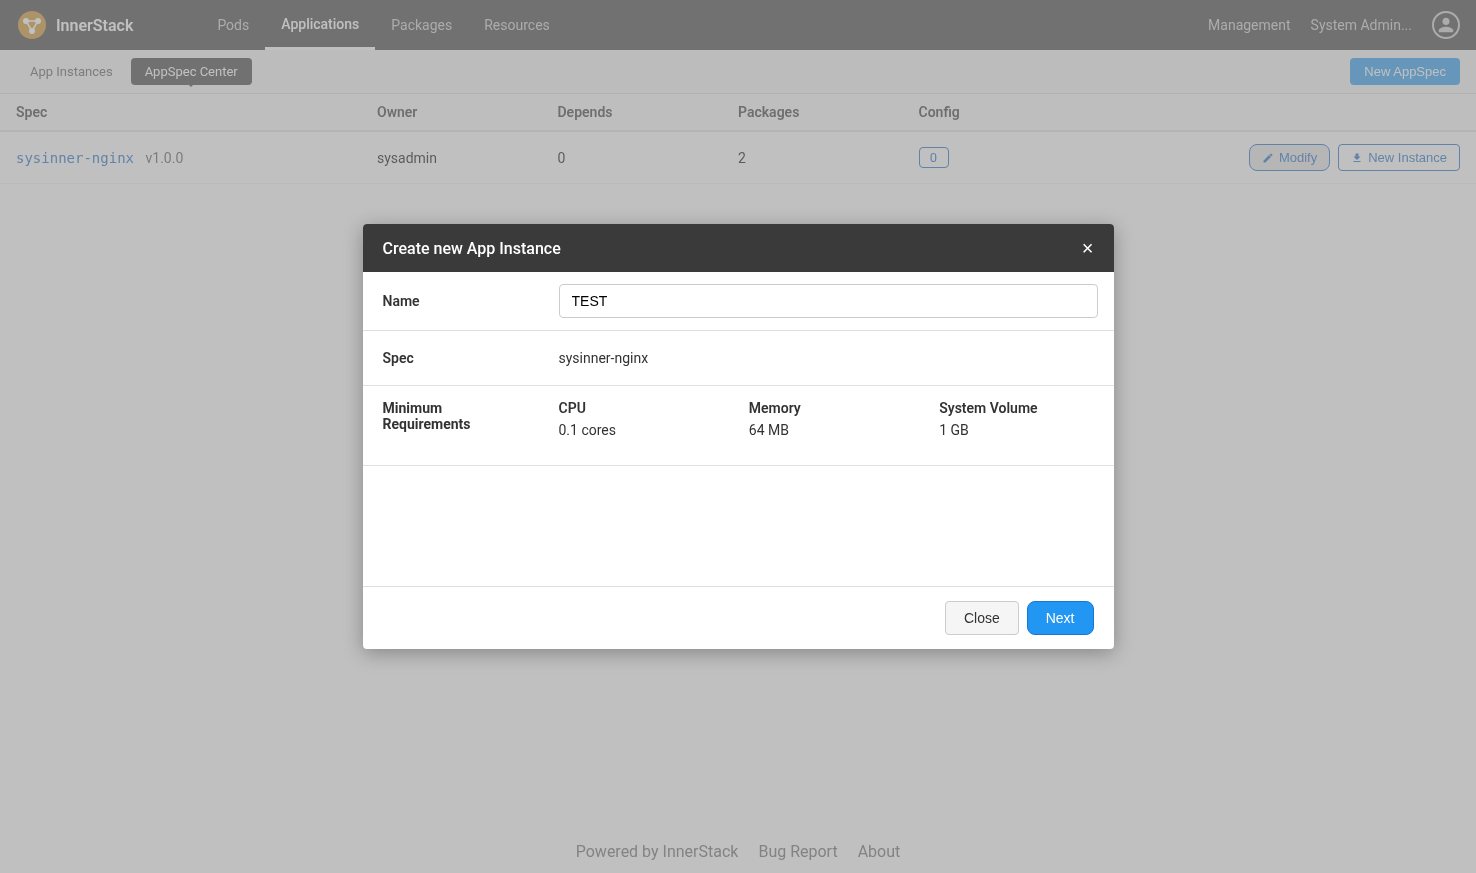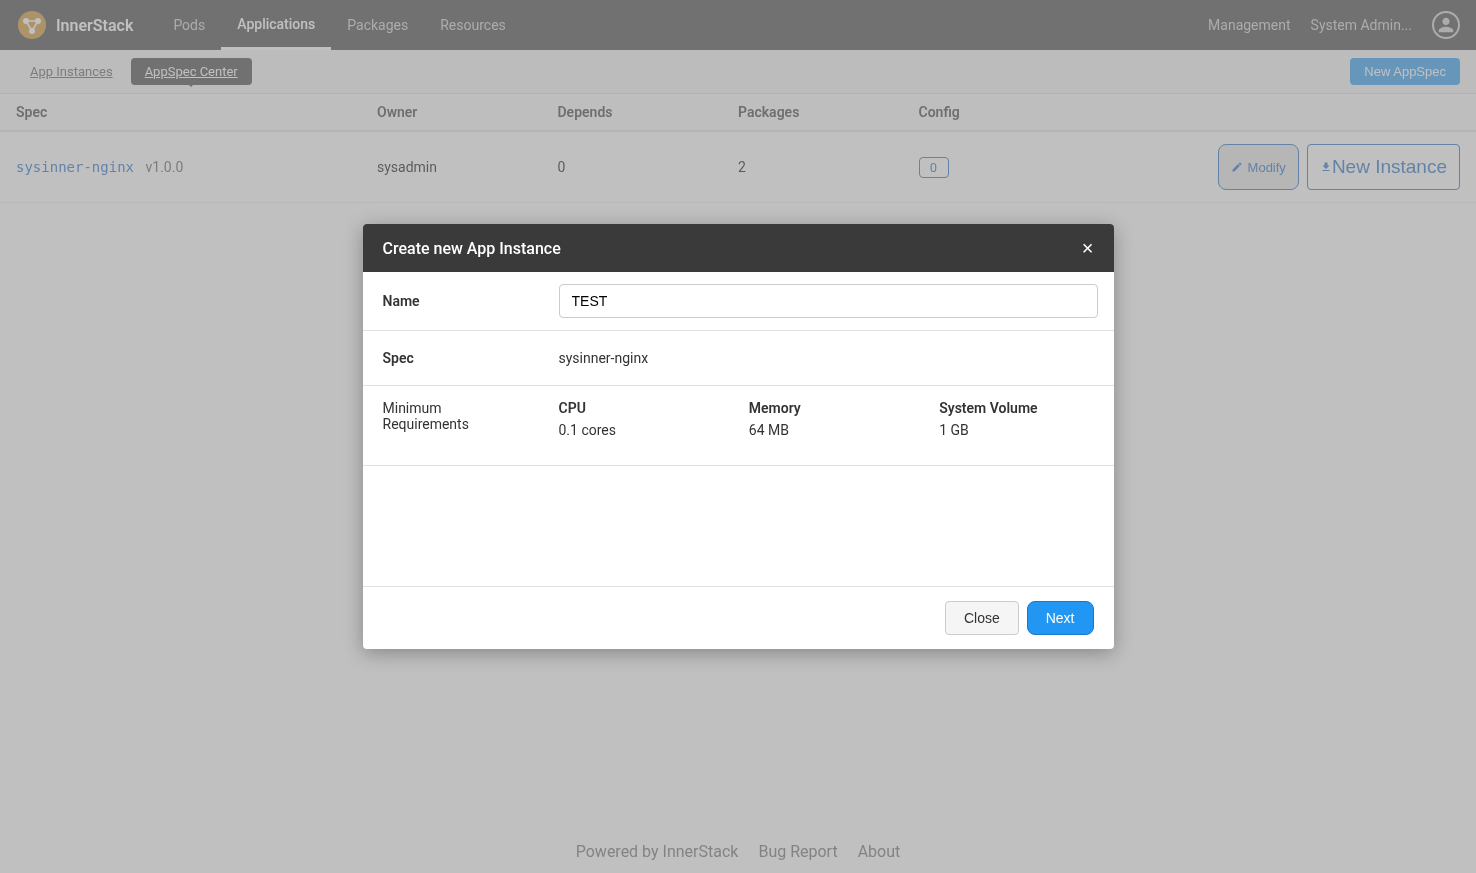--- a/index.html
+++ b/index.html
@@ -6,20 +6,21 @@
     body { font-family: -apple-system, BlinkMacSystemFont, 'Segoe UI', Roboto, sans-serif; font-size: 14px; background: #b0b0b0; }
 
     
     .navbar {
       background: #3a3a3a;
       display: flex;
       align-items: center;
       height: 50px;
       padding: 0 16px;
       color: #ccc;
+      gap: 44px;
     }
     .navbar-brand {
       display: flex;
       align-items: center;
       gap: 8px;
       color: #fff;
       font-weight: 600;
       font-size: 16px;
       margin-right: 24px;
     }
@@ -79,21 +80,20 @@
       display: flex;
       gap: 4px;
       align-items: center;
     }
     .subnav-tab {
       padding: 6px 14px;
       border-radius: 4px;
       cursor: pointer;
       font-size: 13px;
       color: #555;
-      text-decoration: underline;
     }
     .subnav-tab.active {
       background: #3a3a3a;
       color: #fff;
       position: relative;
     }
     .subnav-tab.active::after {
       content: '';
       position: absolute;
       bottom: -8px;
@@ -172,26 +172,27 @@
       cursor: pointer;
       font-size: 13px;
       display: flex;
       align-items: center;
       gap: 5px;
     }
     .btn-new-instance {
       background: #fff;
       border: 1px solid #1565C0;
       color: #1565C0;
-      padding: 11px 12px;
-      border-radius: 4px;
-      cursor: pointer;
-      font-size: 19px;
-      display: flex;
-      align-items: center;
+      padding: 5px 12px;
+      border-radius: 4px;
+      cursor: pointer;
+      font-size: 13px;
+      display: flex;
+      align-items: center;
+      gap: 5px;
     }
 
     
     .footer {
       text-align: center;
       padding: 12px;
       color: #666;
       font-size: 16px;
       display: flex;
       justify-content: center;
@@ -271,21 +272,21 @@
       outline: none;
     }
     .modal-requirements {
       display: grid;
       grid-template-columns: 180px 1fr 1fr 1fr;
       border-bottom: 1px solid #e0e0e0;
       min-height: 80px;
     }
     .req-label {
       padding: 14px 20px;
-      font-weight: 400;
+      font-weight: 700;
       color: #333;
       font-size: 14px;
     }
     .req-col {
       padding: 14px 16px;
     }
     .req-col-title {
       font-weight: 600;
       color: #333;
       margin-bottom: 6px;

